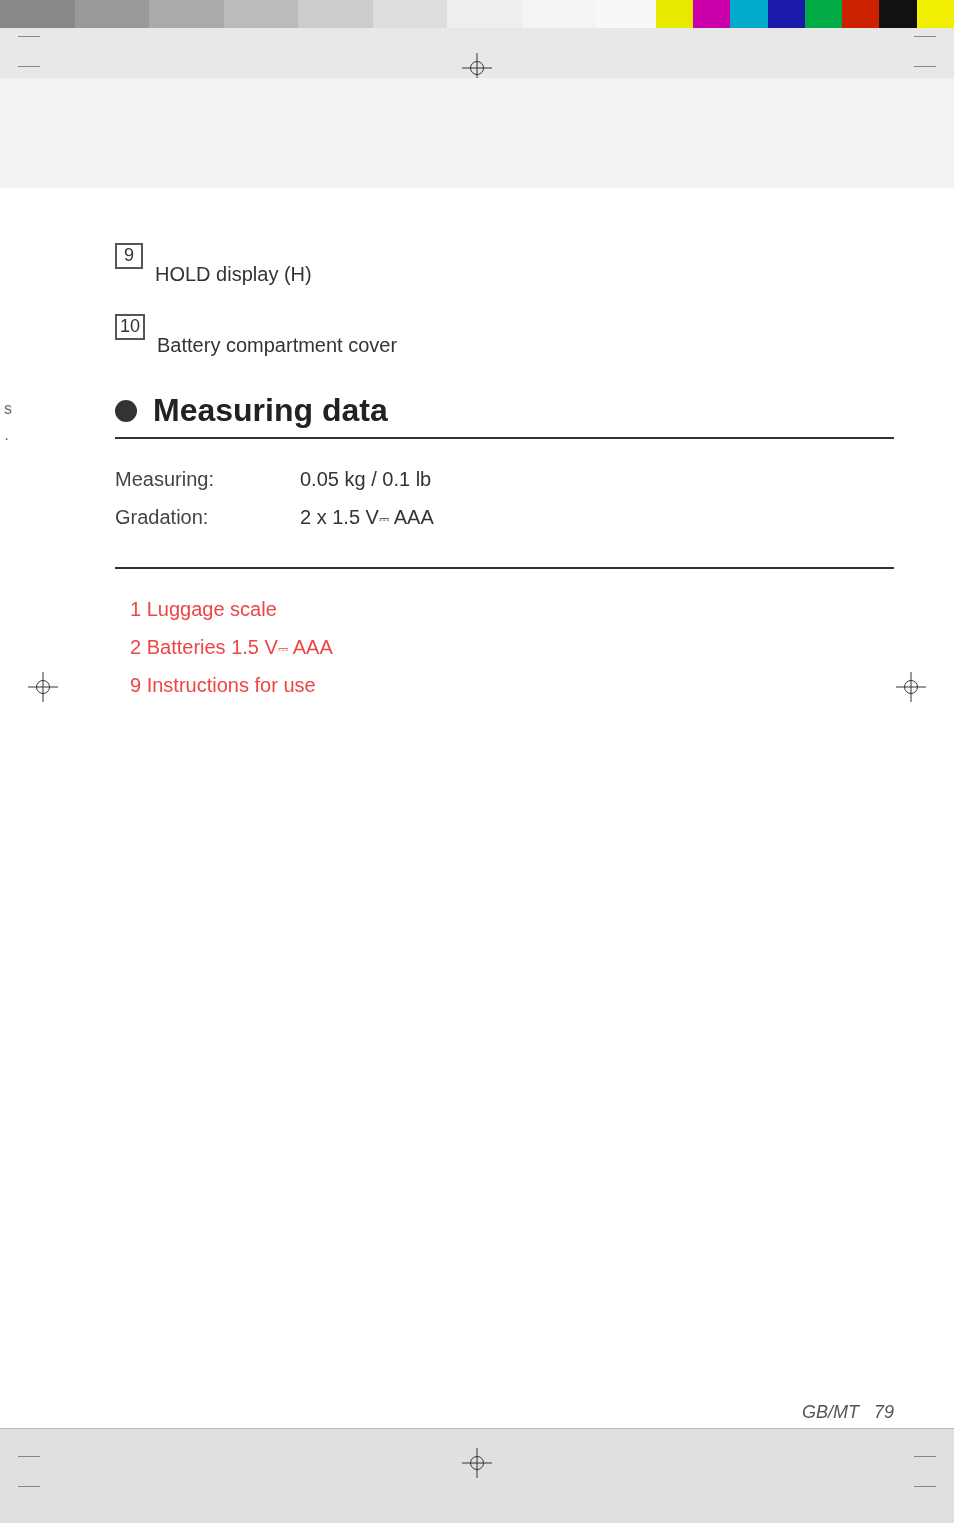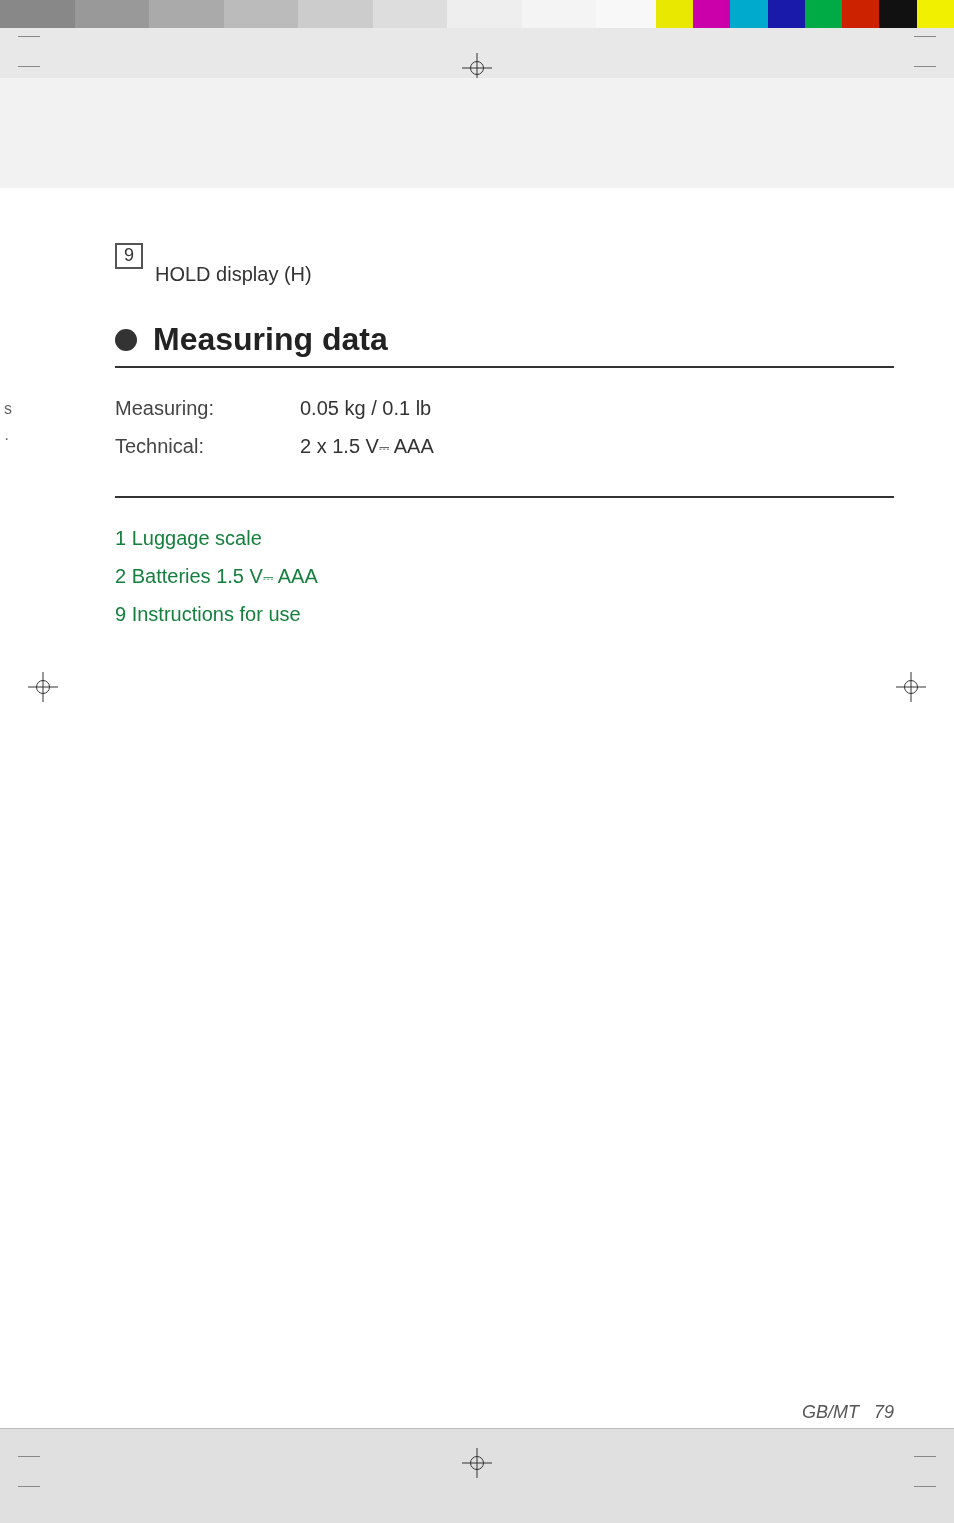--- a/index.html
+++ b/index.html
@@ -124,23 +124,24 @@
       line-height: 1.5;
     }
 
     
     .included-list {
       margin-top: 20px;
     }
 
     .included-item {
       font-size: 20px;
-      color: #15803d;
+      color: #ef4444;
       margin-bottom: 8px;
       line-height: 1.5;
+      margin-left: 15px;
     }
 
     .crosshair-wrap {
       position: relative;
       width: 30px;
       height: 30px;
     }
 
     .ch-h {
       position: absolute;
@@ -217,39 +218,43 @@
 <div style="position:absolute;top:400px;left:4px;font-size:16px;color:#666;">s</div>
 <div style="position:absolute;top:430px;left:4px;font-size:16px;color:#666;">·</div>
 
 <div style="position:absolute;top:195px;left:115px;right:60px;">
 
   <div class="items-list" style="margin-top:30px;">
     <div class="item-row">
       <span class="item-number-box">9</span>
       <span class="item-label">HOLD display (H)</span>
     </div>
+    <div class="item-row">
+      <span class="item-number-box">10</span>
+      <span class="item-label">Battery compartment cover</span>
+    </div>
   </div>
 
   <div style="margin-top:35px;">
     <div class="section-heading">
       <div class="bullet-circle"></div>
       <span class="section-title">Measuring data</span>
     </div>
     <div class="section-underline"></div>
 
     <div class="tech-table">
 
 
       <div class="tech-row">
         <span class="tech-label">Measuring:</span>
         <span class="tech-value">0.05 kg / 0.1 lb</span>
       </div>
 
       <div class="tech-row">
-        <span class="tech-label">Technical:</span>
+        <span class="tech-label">Gradation:</span>
         <span class="tech-value">2 x 1.5 V<span style="font-size:13px;position:relative;top:-1px;">⎓</span> AAA</span>
       </div>
     </div>
   </div>
 
   <div style="margin-top:35px;">
     <div class="section-underline"></div>
 
     <div class="included-list">
       <div class="included-item">1  Luggage scale</div>

